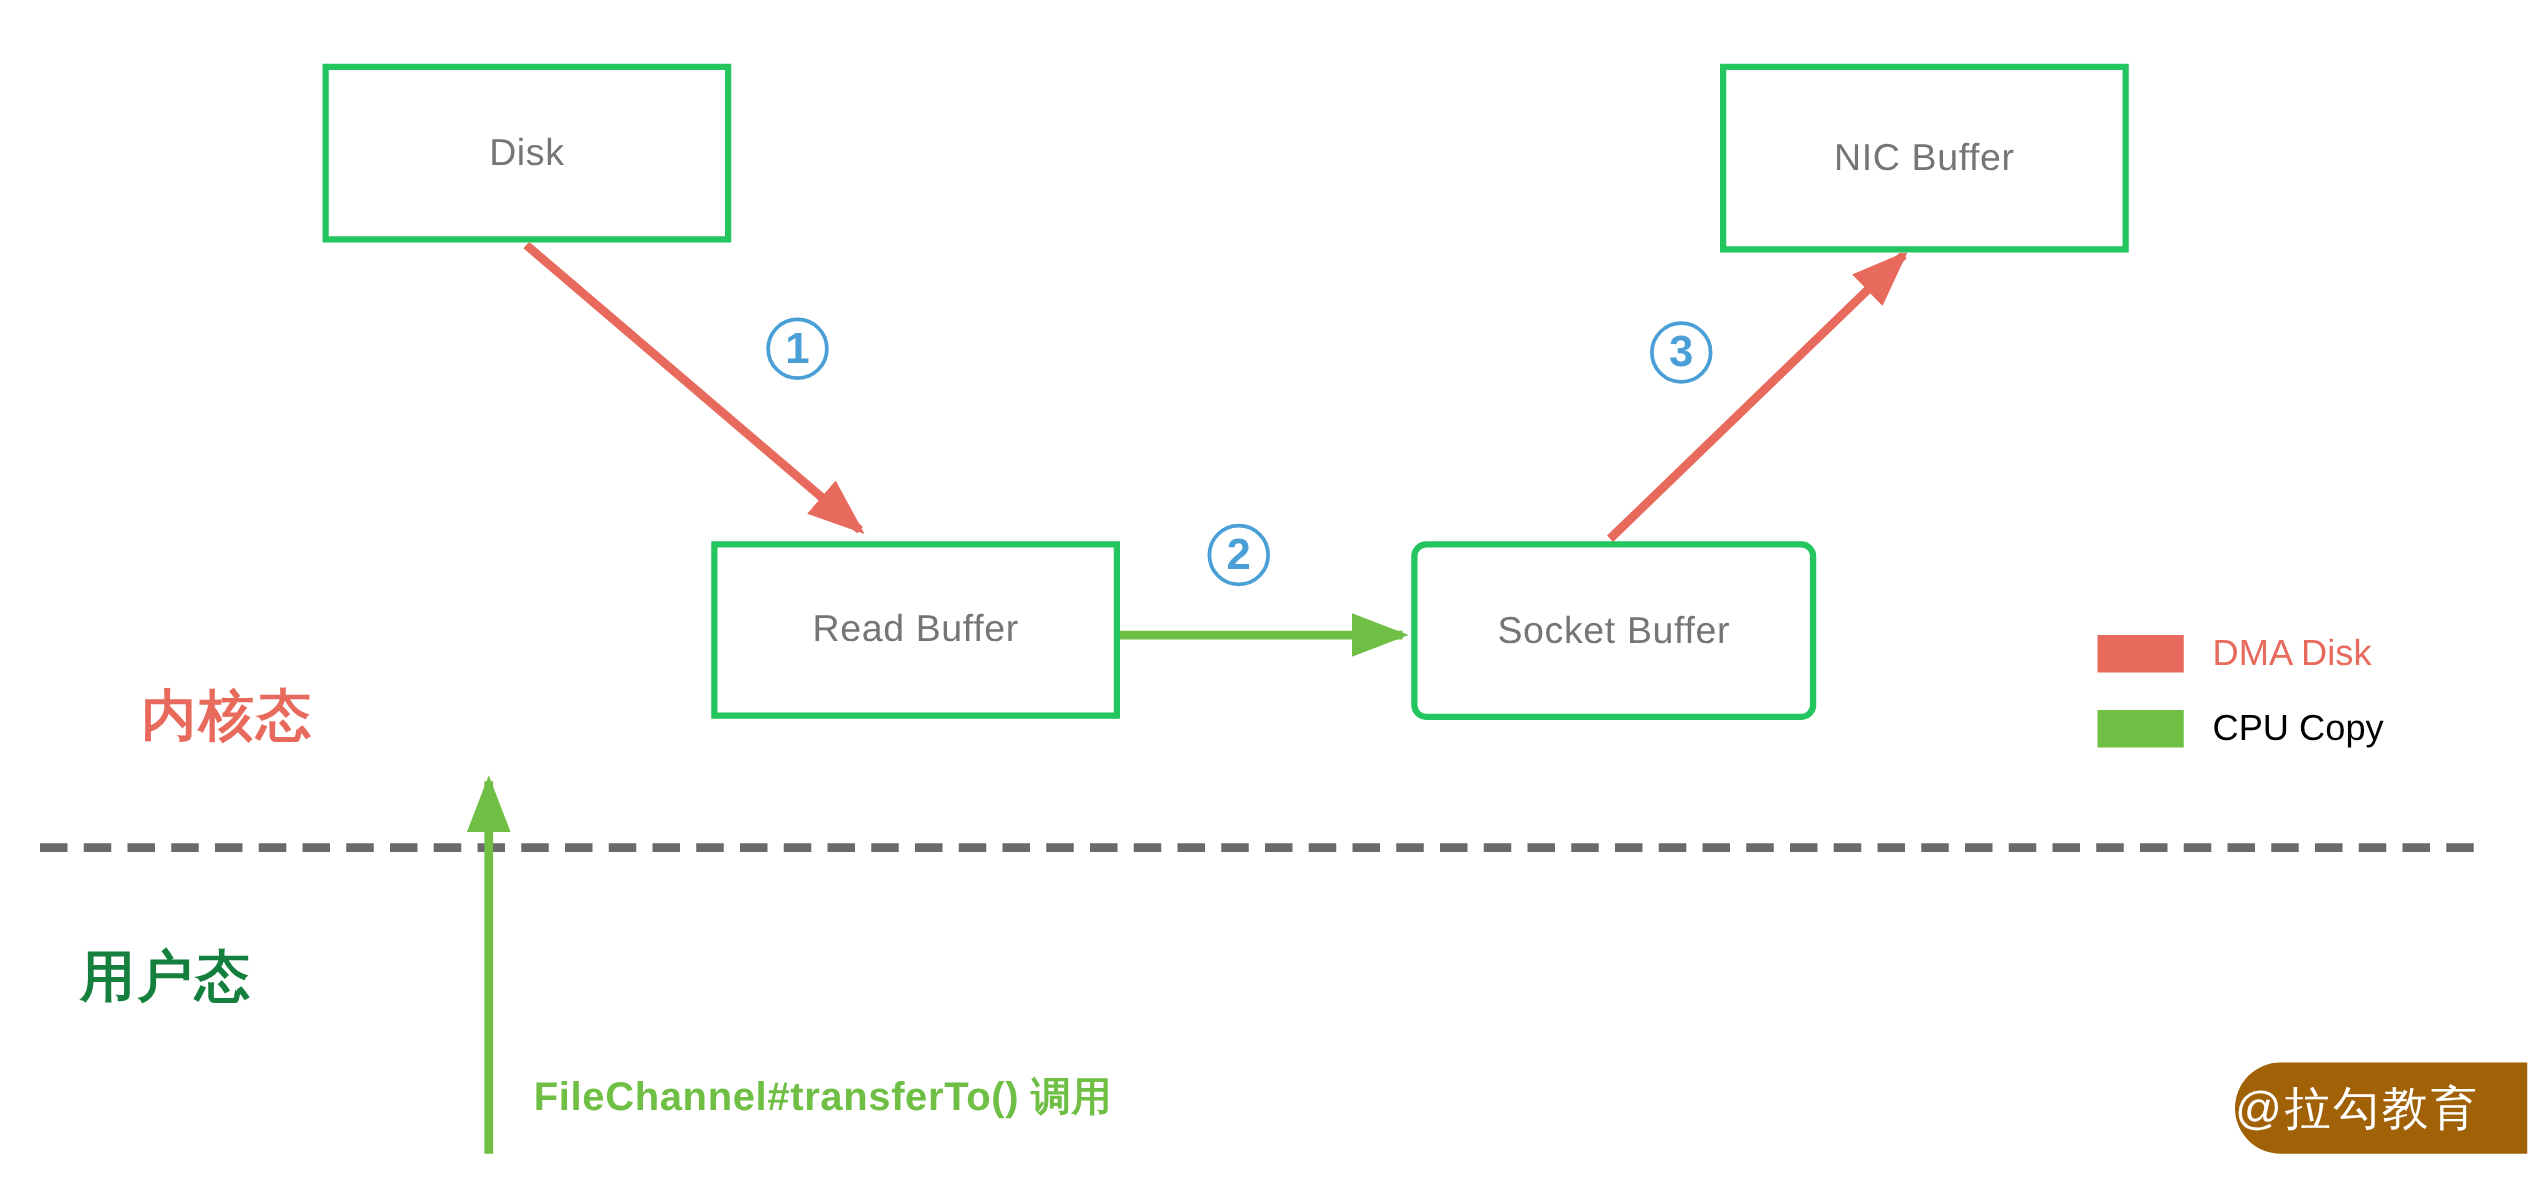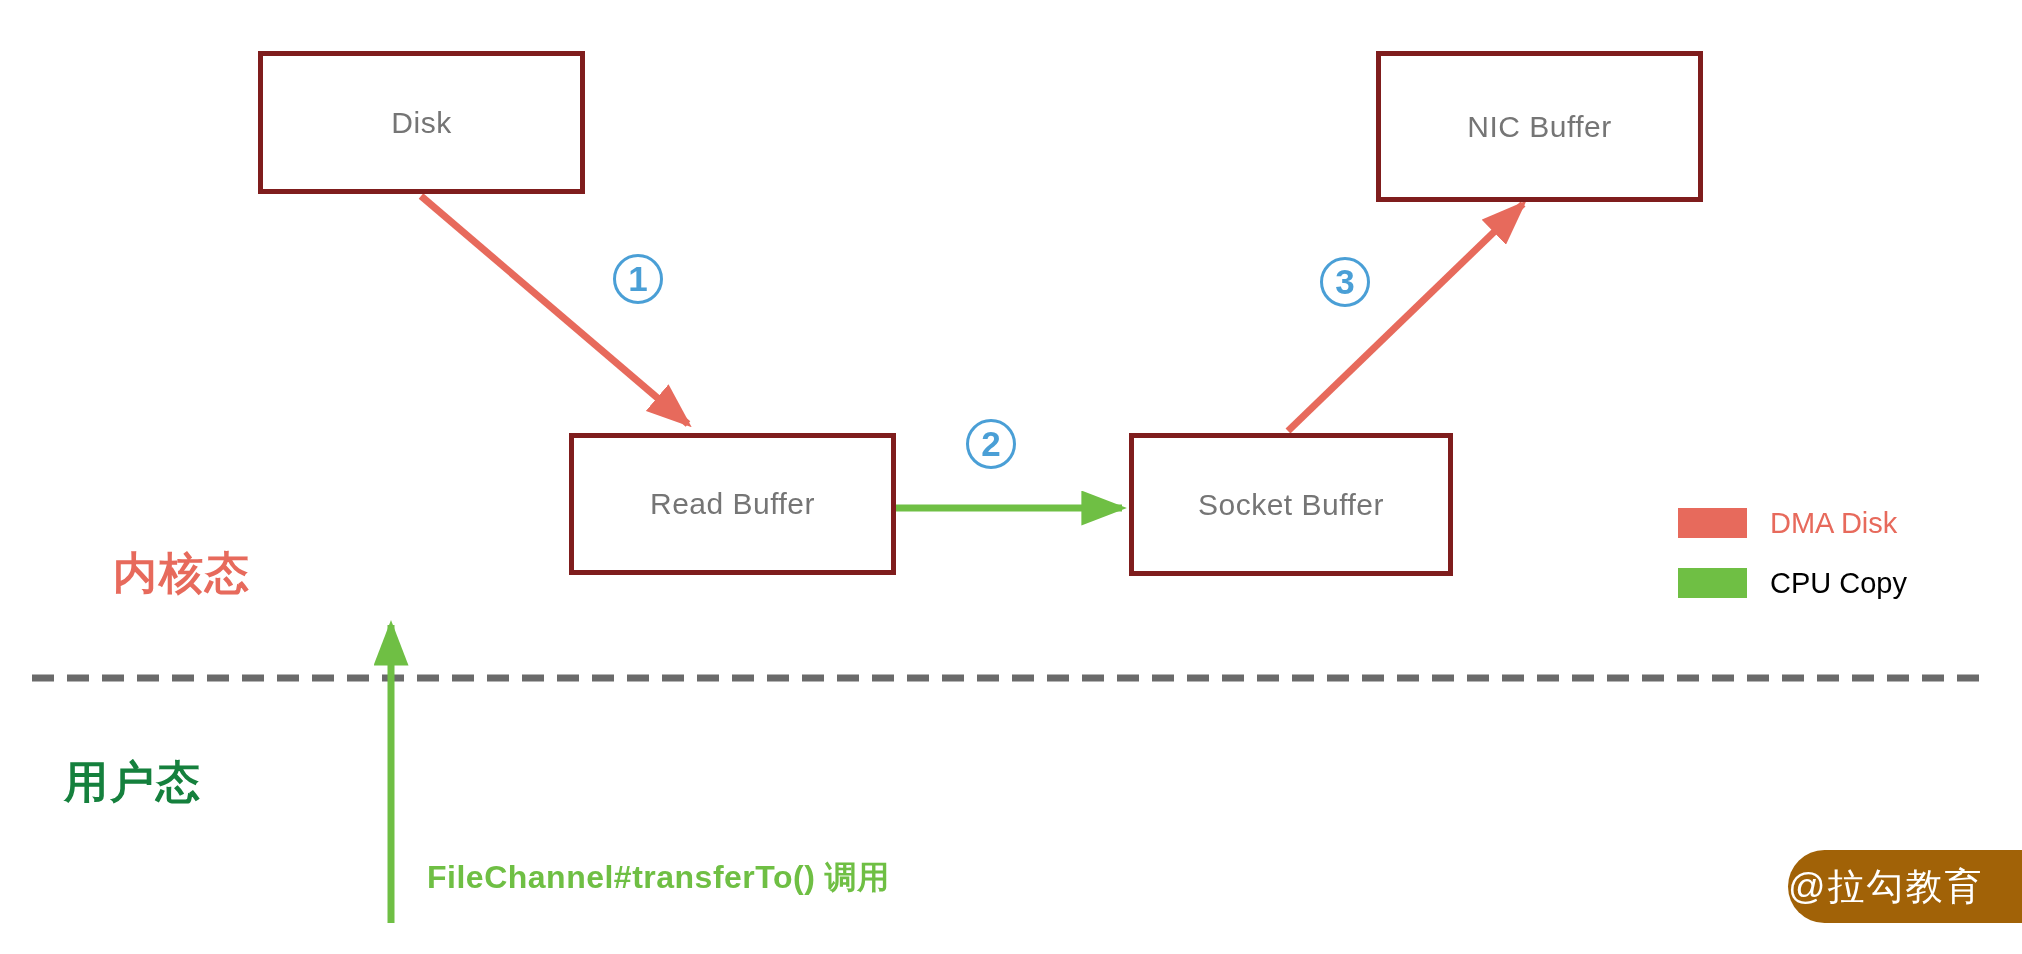--- a/index.html
+++ b/index.html
@@ -12,21 +12,21 @@
     font-family: "Liberation Sans", sans-serif;
   }
   #arrow-layer {
     position: absolute;
     left: 0; top: 0;
     width: 2022px; height: 954px;
   }
   .node-box {
     position: absolute;
     box-sizing: border-box;
-    border: 5px solid #7f1d1d;
+    border: 5px solid #22c55e;
     background: #ffffff;
     display: flex;
     align-items: center;
     justify-content: center;
   }
   .node-box .node-label {
     color: #757575;
     font-size: 30px;
     letter-spacing: 0.5px;
   }
@@ -118,21 +118,21 @@
       <line x1="391" y1="923" x2="391" y2="625" stroke="#6FBF44" stroke-width="7" marker-end="url(#head-cpu)"></line>
     </svg>
 
   <div id="boxes-layer">
       <div class="node-box" style="left: 258px; top: 51px; width: 327px; height: 143px;">
         <span class="node-label">Disk</span>
       </div>
       <div class="node-box" style="left: 533px; top: 433px; width: 327px; height: 142px; margin-left: 36px;">
         <span class="node-label">Read Buffer</span>
       </div>
-      <div class="node-box" style="left: 1129px; top: 433px; width: 324px; height: 143px;">
+      <div class="node-box" style="left: 1129px; top: 433px; width: 324px; height: 143px; border-radius: 12px;">
         <span class="node-label">Socket Buffer</span>
       </div>
       <div class="node-box" style="left: 1376px; top: 51px; width: 327px; height: 151px;">
         <span class="node-label">NIC Buffer</span>
       </div>
     </div>
   <div id="badges-layer">
       <div class="step-badge" style="left: 613px; top: 254px;">1</div>
       <div class="step-badge" style="left: 966px; top: 419px;">2</div>
       <div class="step-badge" style="left: 1320px; top: 257px;">3</div>

